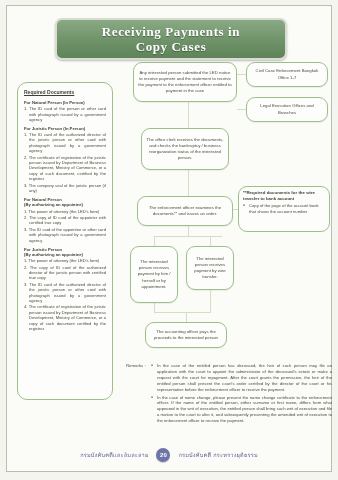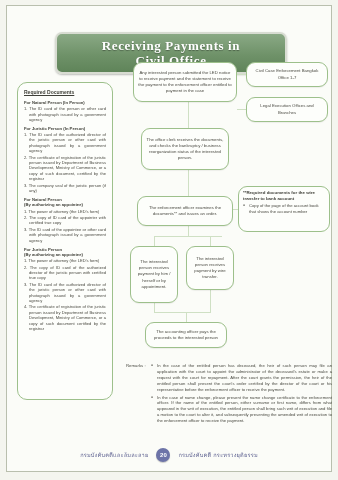--- a/index.html
+++ b/index.html
@@ -18,21 +18,21 @@
   
   #frame{
     position:absolute;
     left:6px;top:5px;right:6px;bottom:8px;
     border:1px solid #b9bfae;
     background:#fbfcf8;
   }
   
   #title-banner{
     position:absolute;
-    left:55px;top:32px;
+    left:55px;top:18px;
     width:228px;height:38px;
     background:linear-gradient(180deg,#8aa985 0%,#6f9269 55%,#5f8459 100%);
     border:2px solid #d8dcd2;
     border-radius:7px;
     box-shadow:0 1px 2px rgba(0,0,0,.25);
     display:flex;align-items:center;justify-content:center;
     text-align:center;
   }
   #title-banner .t{
     color:#ffffff;
@@ -184,21 +184,21 @@
 </style>
 </head>
 <body>
 
 <div id="page">
   <div id="frame"></div>
 
   <div id="title-banner">
     <div class="t">
       <div>Receiving Payments in</div>
-      <div>Civil Office</div>
+      <div>Copy Cases</div>
     </div>
   </div>
 
   <div class="conn" style="left:188px;top:102px;width:1px;height:26px;"></div>
   <div class="conn" style="left:188px;top:170px;width:1px;height:26px;"></div>
   <div class="conn" style="left:188px;top:226px;width:1px;height:10px;"></div>
   <div class="conn" style="left:154px;top:236px;width:68px;height:1px;"></div>
   <div class="conn" style="left:154px;top:236px;width:1px;height:10px;"></div>
   <div class="conn" style="left:210px;top:236px;width:1px;height:10px;"></div>
   <div class="conn" style="left:210px;top:290px;width:1px;height:22px;"></div>

